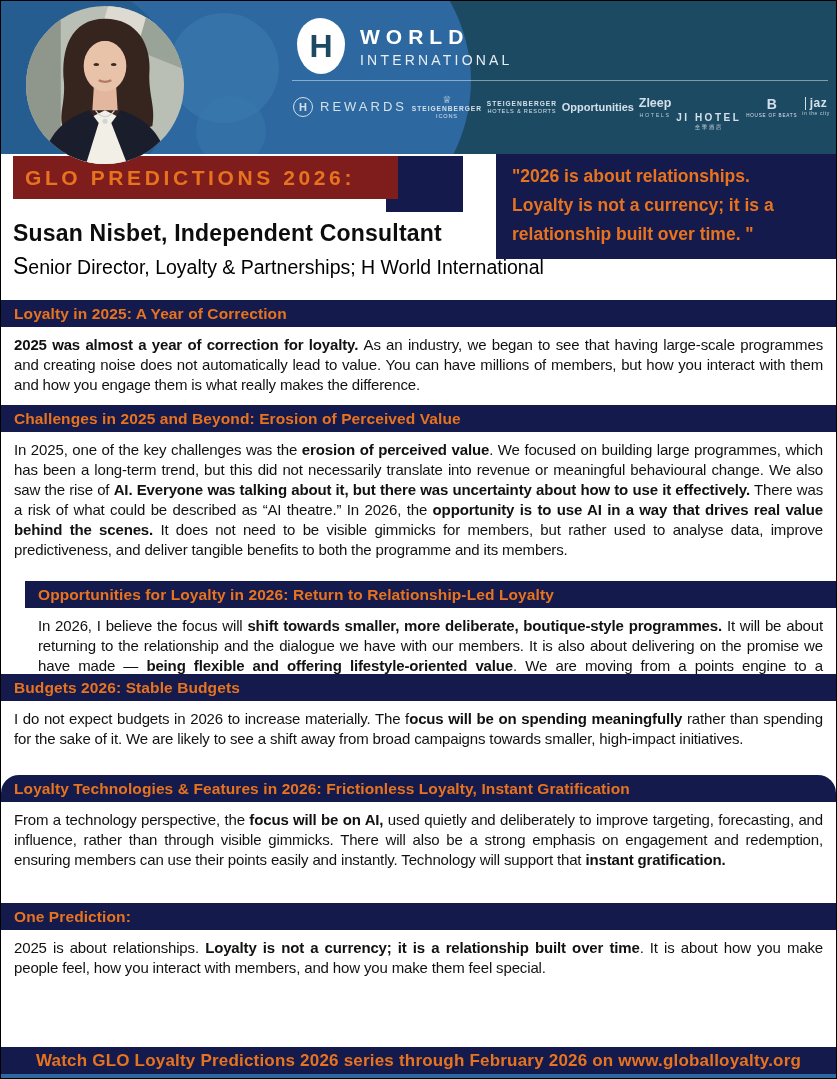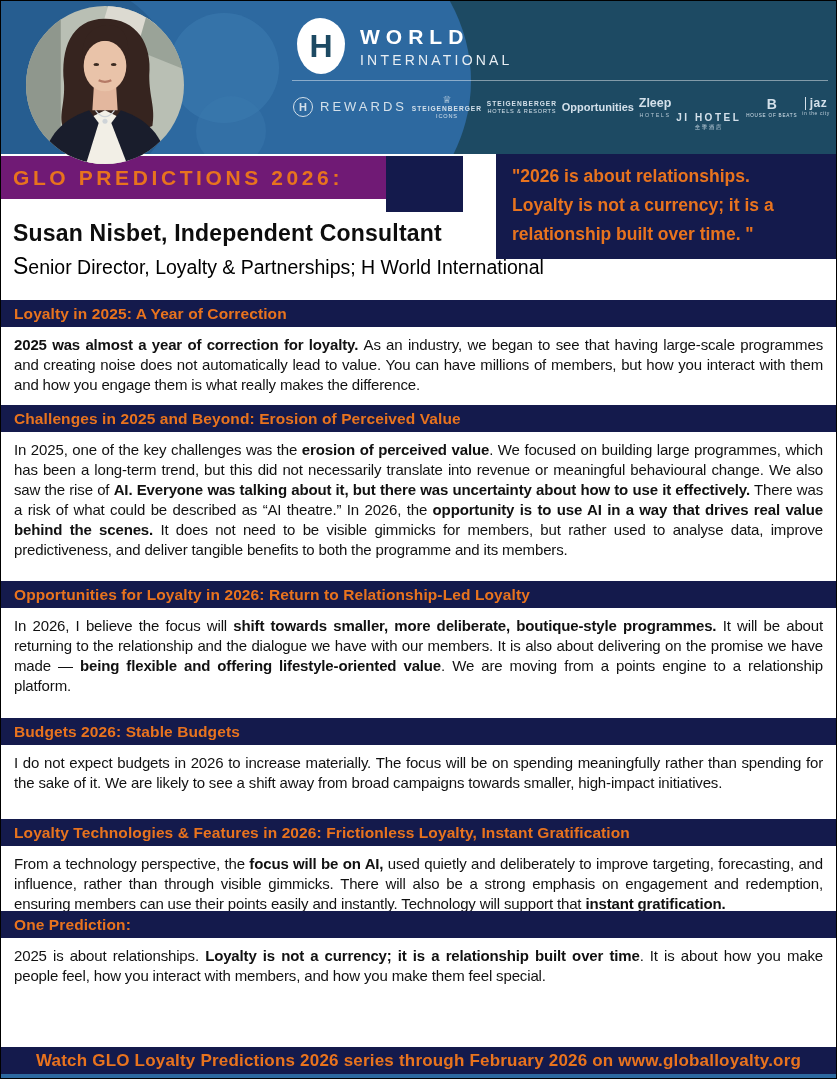--- a/index.html
+++ b/index.html
@@ -50,44 +50,44 @@
   .brand-zleep .b2 { font-size:5.4px; letter-spacing:1.6px; margin-top:1px; opacity:.8; }
   .brand-ji .b1 { font-size:10px; font-weight:bold; letter-spacing:2.5px;margin-top:28px; }
   .brand-ji .b2 { font-size:5.6px; letter-spacing:1.4px; margin-top:1px; opacity:.85; }
   .brand-hob .b1 { font-size:14px; font-weight:bold; }
   .brand-hob .b2 { font-size:4.6px; letter-spacing:.8px; margin-top:1px; }
   .brand-jaz .b1 { font-size:12px; font-weight:bold; letter-spacing:.5px;
           border-left:1.6px solid #d3e0ea; padding-left:4px; line-height:13px; }
   .brand-jaz .b2 { font-size:5px; letter-spacing:.6px; margin-top:1px; opacity:.85; }
 
   
-  .kicker-bar { position:absolute; left:0; top:155px; width:385px; height:43px;
-          background:#701a75; display:flex; align-items:center; z-index:3; }
+  .kicker-bar { position:absolute; left:12px; top:155px; width:385px; height:43px;
+          background:#7f1d1d; display:flex; align-items:center; z-index:3; }
   .kicker-bar span { color:#e8731e; font-weight:800; font-size:21px; letter-spacing:3.6px;
           padding-left:12px; }
   .kicker-tab { position:absolute; left:385px; top:155px; width:77px; height:56px;
           background:#141a4c; z-index:2; }
   .quote-box { position:absolute; right:0; top:153px; width:340px; min-height:93px;
           background:#141a4c; padding:8px 16px 10px 16px; z-index:4; }
   .quote-box div { color:#e8731e; font-weight:800; font-size:17.5px; line-height:29px; }
   .person-name { position:absolute; left:12px; top:219px; font-size:23px; font-weight:800;
           color:#0d0d0d; letter-spacing:.2px; }
   .person-role { position:absolute; left:12px; top:252px; font-size:19.5px; color:#000000; }
   .person-role::first-letter { font-size:23px; }
 
   
   .sections { position:absolute; left:0; top:299px; width:100%; }
   .section { overflow:hidden; }
   .sec-bar { height:27px; background:#141a4c; display:flex; align-items:center; }
   .sec-bar span { color:#e8731e; font-weight:bold; font-size:15.5px; padding-left:13px;
           letter-spacing:.1px; }
   .sec-body { padding:8px 13px 0 13px; font-size:15px; line-height:20px; color:#111;
           text-align:justify; letter-spacing:-0.15px; }
-  .s1 { height:105px; } .s2 { height:176px; } .s3 { height:137px; }
-  .s4 { height:101px; } .s5 { height:92px; } .s6 { height:122px; }
+  .s1 { height:105px; } .s2 { height:176px; } .s3 { height:93px;padding-left:24px; }
+  .s4 { height:101px; } .s5 { height:128px;border-radius:18px; } .s6 { height:122px; }
 
   
   .footer-bar { position:absolute; left:0; bottom:4px; width:100%; height:27px;
           background:#141a4c; display:flex; align-items:center; justify-content:center; }
   .footer-bar span { color:#e8731e; font-weight:800; font-size:17px; letter-spacing:.2px; }
   .footer-strip { position:absolute; left:0; bottom:0; width:100%; height:4px; background:#2d69a0; }
 </style>
 </head>
 <body>
 
@@ -204,21 +204,21 @@
     <div class="section s3">
       <div class="sec-bar">
         <span>Opportunities for Loyalty in 2026: Return to Relationship-Led Loyalty</span>
       </div>
       <div class="sec-body"><span>In 2026, I believe the focus will </span><span style="font-weight: 700;">shift towards smaller, more deliberate, boutique-style programmes.</span><span> It will be about returning to the relationship and the dialogue we have with our members. It is also about delivering on the promise we have made — </span><span style="font-weight: 700;">being flexible and offering lifestyle-oriented value</span><span>. We are moving from a points engine to a relationship platform.</span></div>
     </div>
     <div class="section s4">
       <div class="sec-bar">
         <span>Budgets 2026: Stable Budgets</span>
       </div>
-      <div class="sec-body"><span>I do not expect budgets in 2026 to increase materially. The f</span><span style="font-weight: 400; margin-top: 31px;">ocus will be on spending meaningfully</span><span> rather than spending for the sake of it. We are likely to see a shift away from broad campaigns towards smaller, high-impact initiatives.</span></div>
+      <div class="sec-body"><span>I do not expect budgets in 2026 to increase materially. The f</span><span style="font-weight: 700; margin-top: 31px;">ocus will be on spending meaningfully</span><span> rather than spending for the sake of it. We are likely to see a shift away from broad campaigns towards smaller, high-impact initiatives.</span></div>
     </div>
     <div class="section s5">
       <div class="sec-bar">
         <span>Loyalty Technologies &amp; Features in 2026: Frictionless Loyalty, Instant Gratification</span>
       </div>
       <div class="sec-body"><span>From a technology perspective, the </span><span style="font-weight: 700;">focus will be on AI,</span><span> used quietly and deliberately to improve targeting, forecasting, and influence, rather than through visible gimmicks. There will also be a strong emphasis on engagement and redemption, ensuring members can use their points easily and instantly. Technology will support that </span><span style="font-weight: 700;">instant gratification.</span></div>
     </div>
     <div class="section s6">
       <div class="sec-bar">
         <span>One Prediction:</span>

